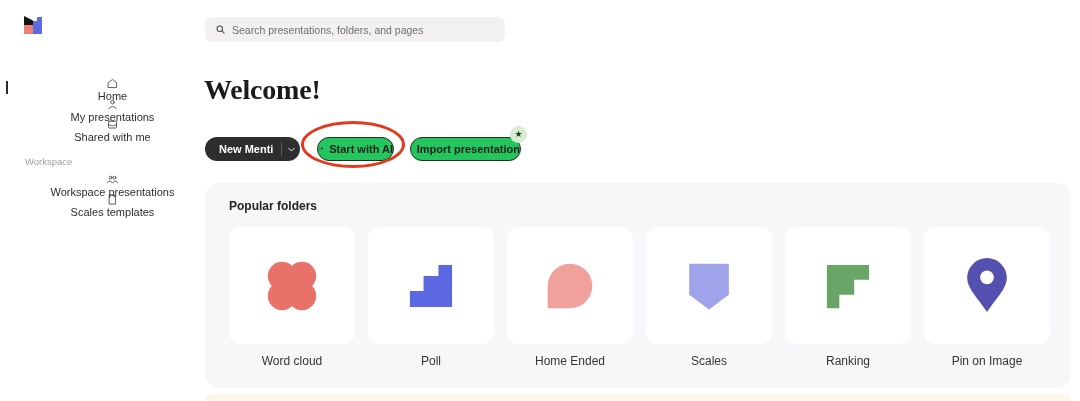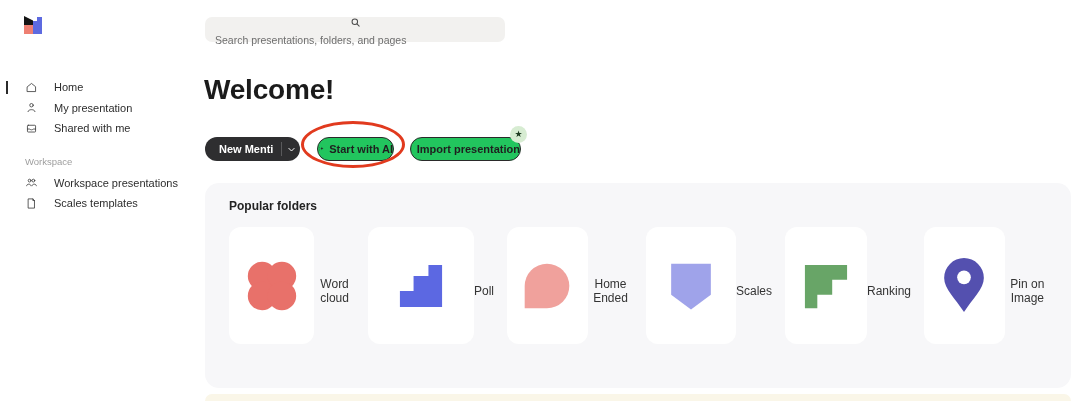--- a/index.html
+++ b/index.html
@@ -4,37 +4,37 @@
 <style>
   * { margin:0; padding:0; box-sizing:border-box; }
   html,body { width:1080px; height:401px; background:#ffffff; overflow:hidden;
               font-family:"Liberation Sans", sans-serif; }
   .stage { position:relative; width:1080px; height:401px; background:#fff; }
 
   
   .logo { position:absolute; left:21px; top:13px; width:24px; height:24px; }
   .nav { position:absolute; left:0; top:77px; width:200px; }
   .nav-item { position:relative; height:20.5px; display:flex; align-items:center;
-              gap:16px; padding-left:25px; font-size:11px; color:#2d2d2d; cursor:pointer; }
+              gap:0; padding-left:25px; font-size:11px; color:#2d2d2d; cursor:pointer;flex-direction:column; }
   .nav-item svg { width:13px; height:13px; flex:0 0 13px; }
   .active-bar { position:absolute; left:6px; top:4px; width:1.5px; height:13px; background:#2b2b2b; }
   .section-label { margin:17px 0 6px 25px; font-size:9.5px; color:#9e9e9e; }
 
   
   .search { position:absolute; left:205px; top:17px; width:300px; height:25px;
             background:#f2f1ef; border-radius:7px; display:flex; align-items:center;
-            gap:6px; padding:0 10px;flex-direction:column; }
+            gap:6px; padding:0 10px; }
   .search svg { width:11px; height:11px; flex:0 0 11px; }
   .search input { border:none; outline:none; background:transparent; width:100%;
                   font-size:10.5px; color:#555; font-family:"Liberation Sans", sans-serif; }
   .search input::placeholder { color:#6e6e6e; }
 
   
   .title { position:absolute; left:204px; top:74px; font-size:28px; font-weight:600;
-           color:#1b1b1b; letter-spacing:-0.2px; }
+           color:#1b1b1b; letter-spacing:-0.2px;font-family:Liberation Serif, serif; }
 
   .btn { position:absolute; top:137px; height:24px; display:flex; align-items:center;
          justify-content:center; gap:5px; font-size:11px; font-weight:600;
          border-radius:13px; cursor:pointer; white-space:nowrap; }
   .btn-dark { left:205px; width:95px; background:#2e2e30; color:#fff; gap:0; }
   .btn-dark .lbl { padding:0 8px 0 14px; }
   .btn-dark .divider { width:1px; height:14px; background:#5a5a5c; }
   .btn-dark .chev { width:22px; display:flex; align-items:center; justify-content:center; }
   .btn-outline { background:#22c55e; border:1.2px solid #2a2a2a; color:#1f1f1f; }
   .btn-ai { left:317px; width:77px; }
@@ -47,21 +47,21 @@
   .star-badge { position:absolute; left:510px; top:126px; width:17px; height:17px;
                 border-radius:50%; background:#d7ecd2; display:flex; align-items:center;
                 justify-content:center; font-size:9px; color:#1d3a20; line-height:1; }
 
   
   .panel { position:absolute; left:205px; top:183px; width:866px; height:205px;
            background:#f7f7f9; border-radius:14px; }
   .panel-heading { position:absolute; left:24px; top:16px; font-size:12px;
                    font-weight:700; color:#232323; }
   .features-row { position:absolute; left:24px; top:44px; display:flex; gap:13px; }
-  .feature { width:126px; display:flex; flex-direction:row; align-items:center; }
+  .feature { width:126px; display:flex; flex-direction:column; }
   .card { width:126px; height:117px; background:#ffffff; border-radius:12px;
           display:flex; align-items:center; justify-content:center; cursor:pointer; }
   .card svg { width:62px; height:62px; }
   .card-label { margin-top:10px; font-size:12px; color:#343434; text-align:center; }
 
   .cream-strip { position:absolute; left:205px; top:394px; width:866px; height:7px;
                  background:#faf6e8; border-radius:8px 8px 0 0; }
 
   .sicon { stroke:#3a3a3a; stroke-width:1.5; fill:none;
            stroke-linecap:round; stroke-linejoin:round; }
@@ -83,21 +83,21 @@
       <svg viewBox="0 0 24 24" class="sicon">
         <path d="M4.5 10.5 L12 4.5 L19.5 10.5 V19.5 H4.5 Z"></path>
       </svg>
       <span>Home</span>
     </div>
     <div class="nav-item">
       <svg viewBox="0 0 24 24" class="sicon">
         <circle cx="12" cy="7.8" r="3.2"></circle>
           <path d="M5.5 19.5 C5.5 14.6 18.5 14.6 18.5 19.5"></path>
       </svg>
-      <span>My presentation</span>
+      <span>My presentations</span>
     </div>
     <div class="nav-item">
       <svg viewBox="0 0 24 24" class="sicon">
         <rect x="4.5" y="6" width="15" height="12.5" rx="1.5"></rect>
         <path d="M4.5 13 H9 C9.4 15 14.6 15 15 13 H19.5"></path>
       </svg>
       <span>Shared with me</span>
     </div>
 
     <div class="section-label">Workspace</div>

